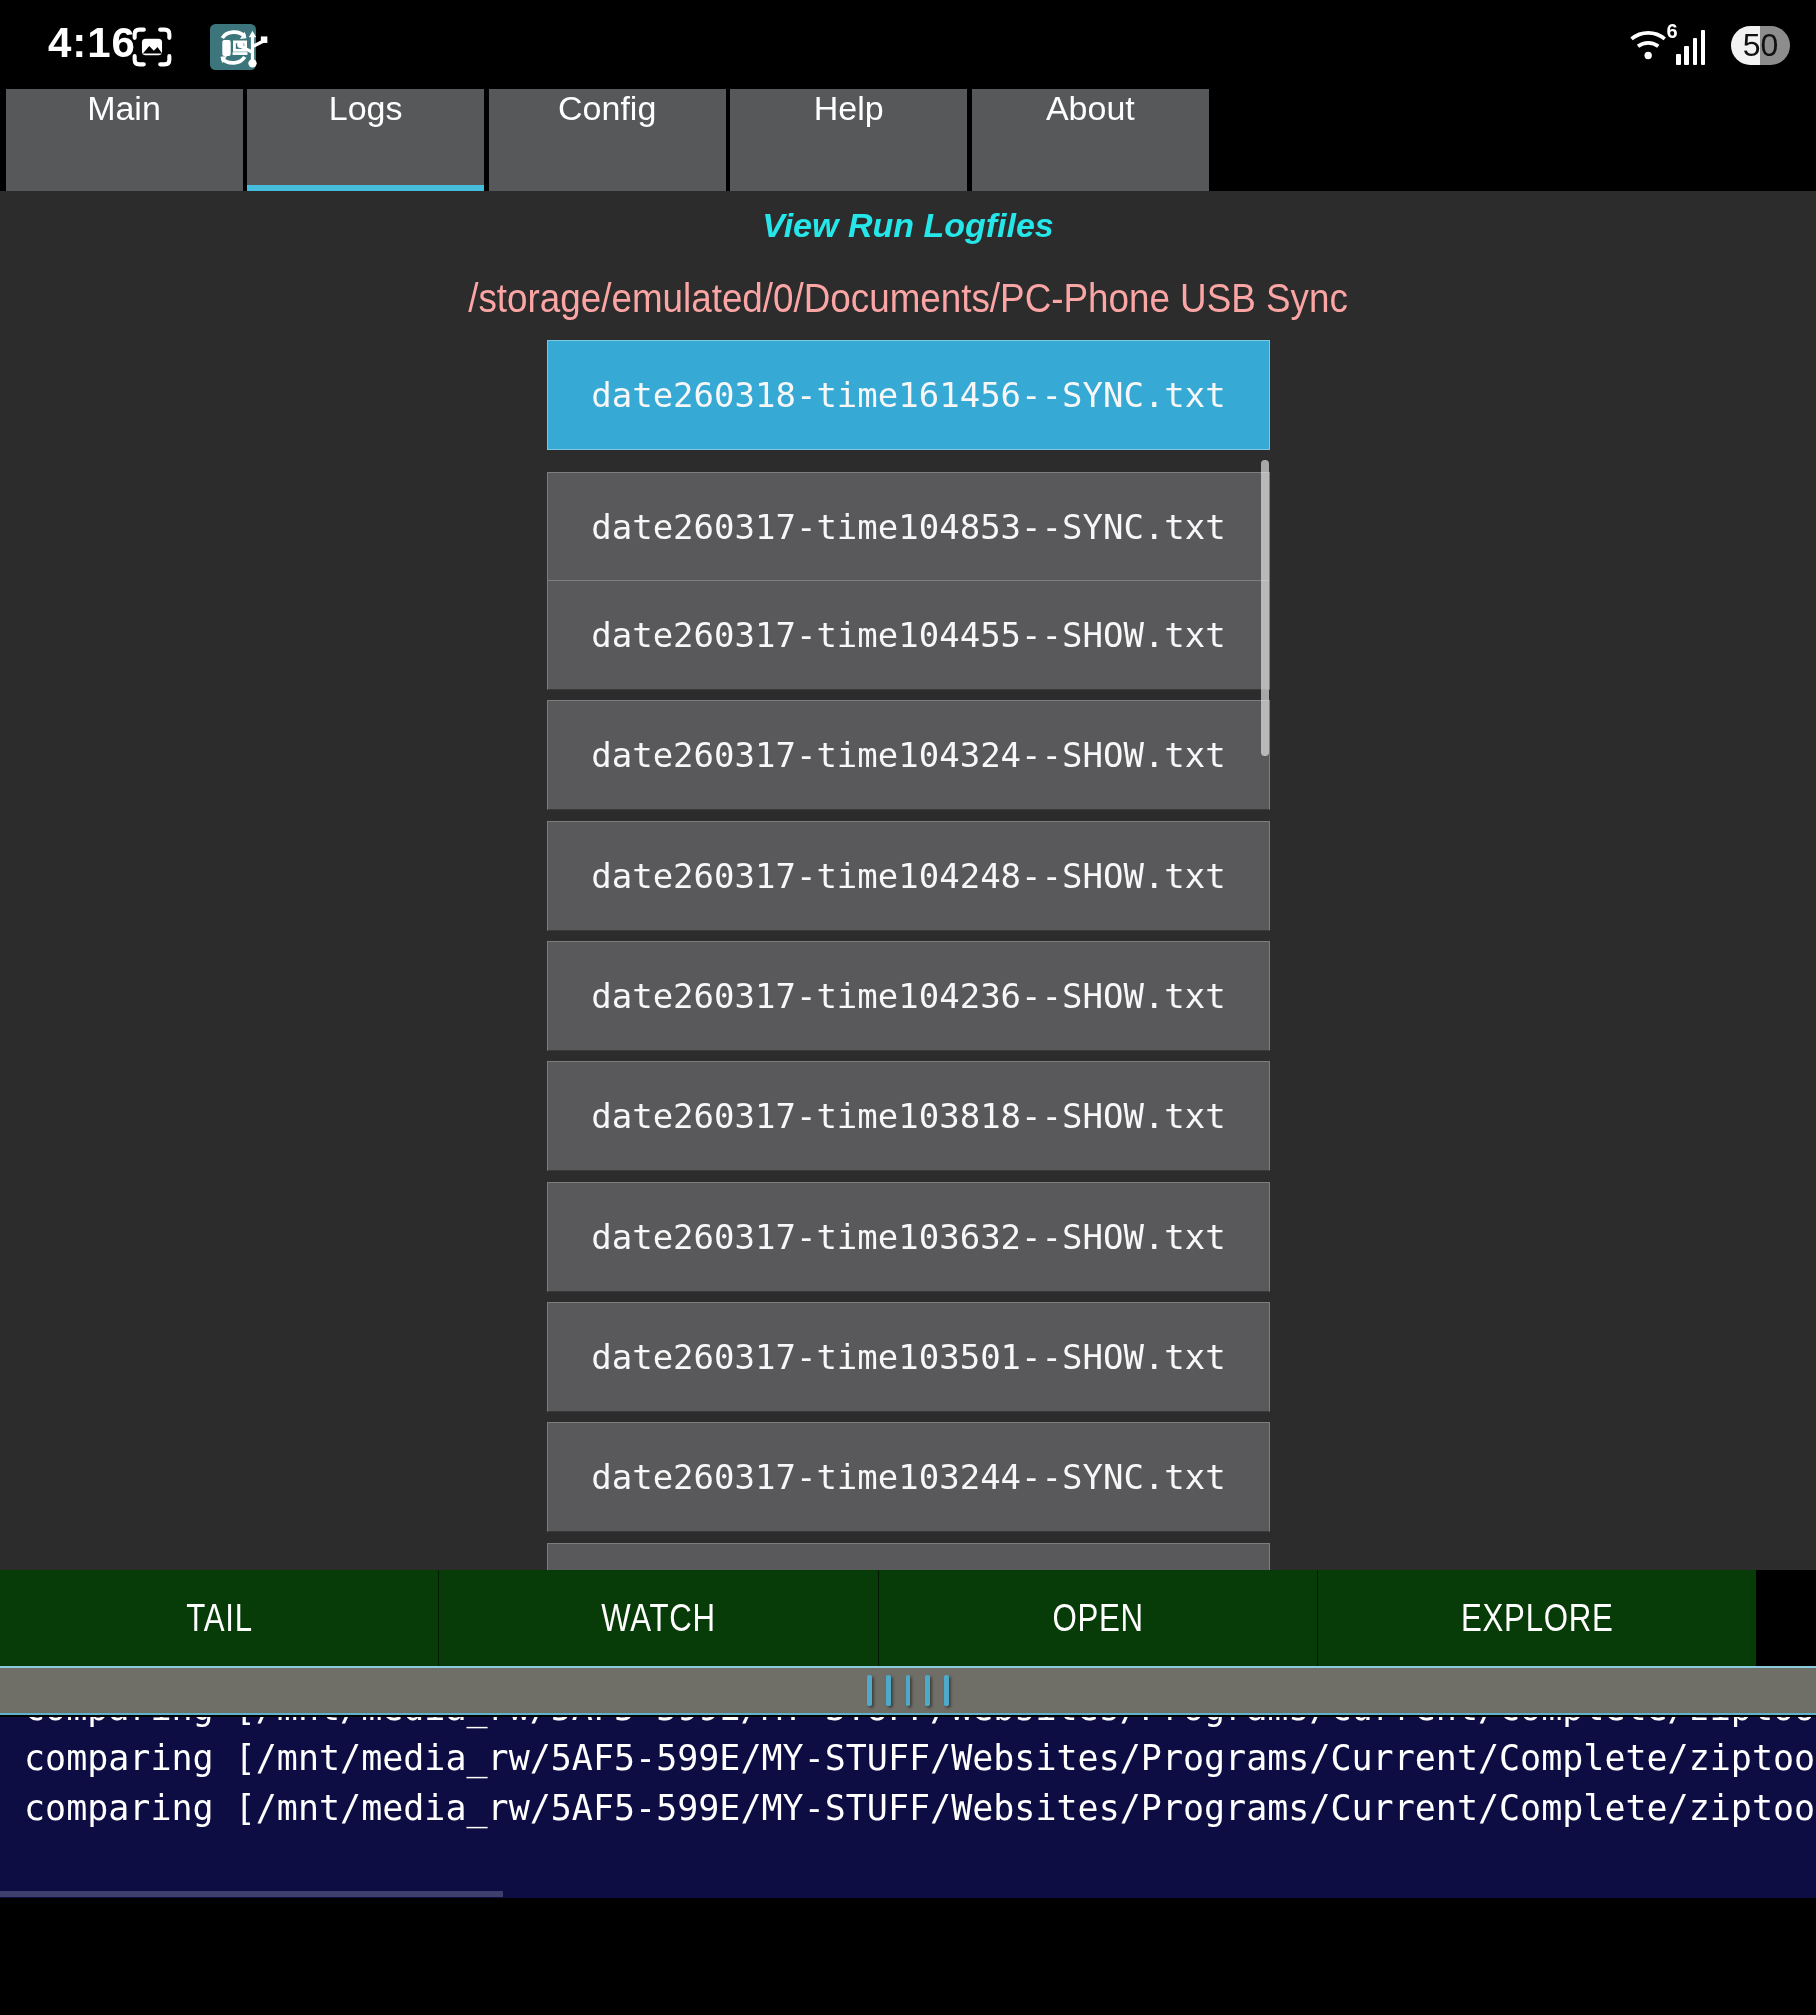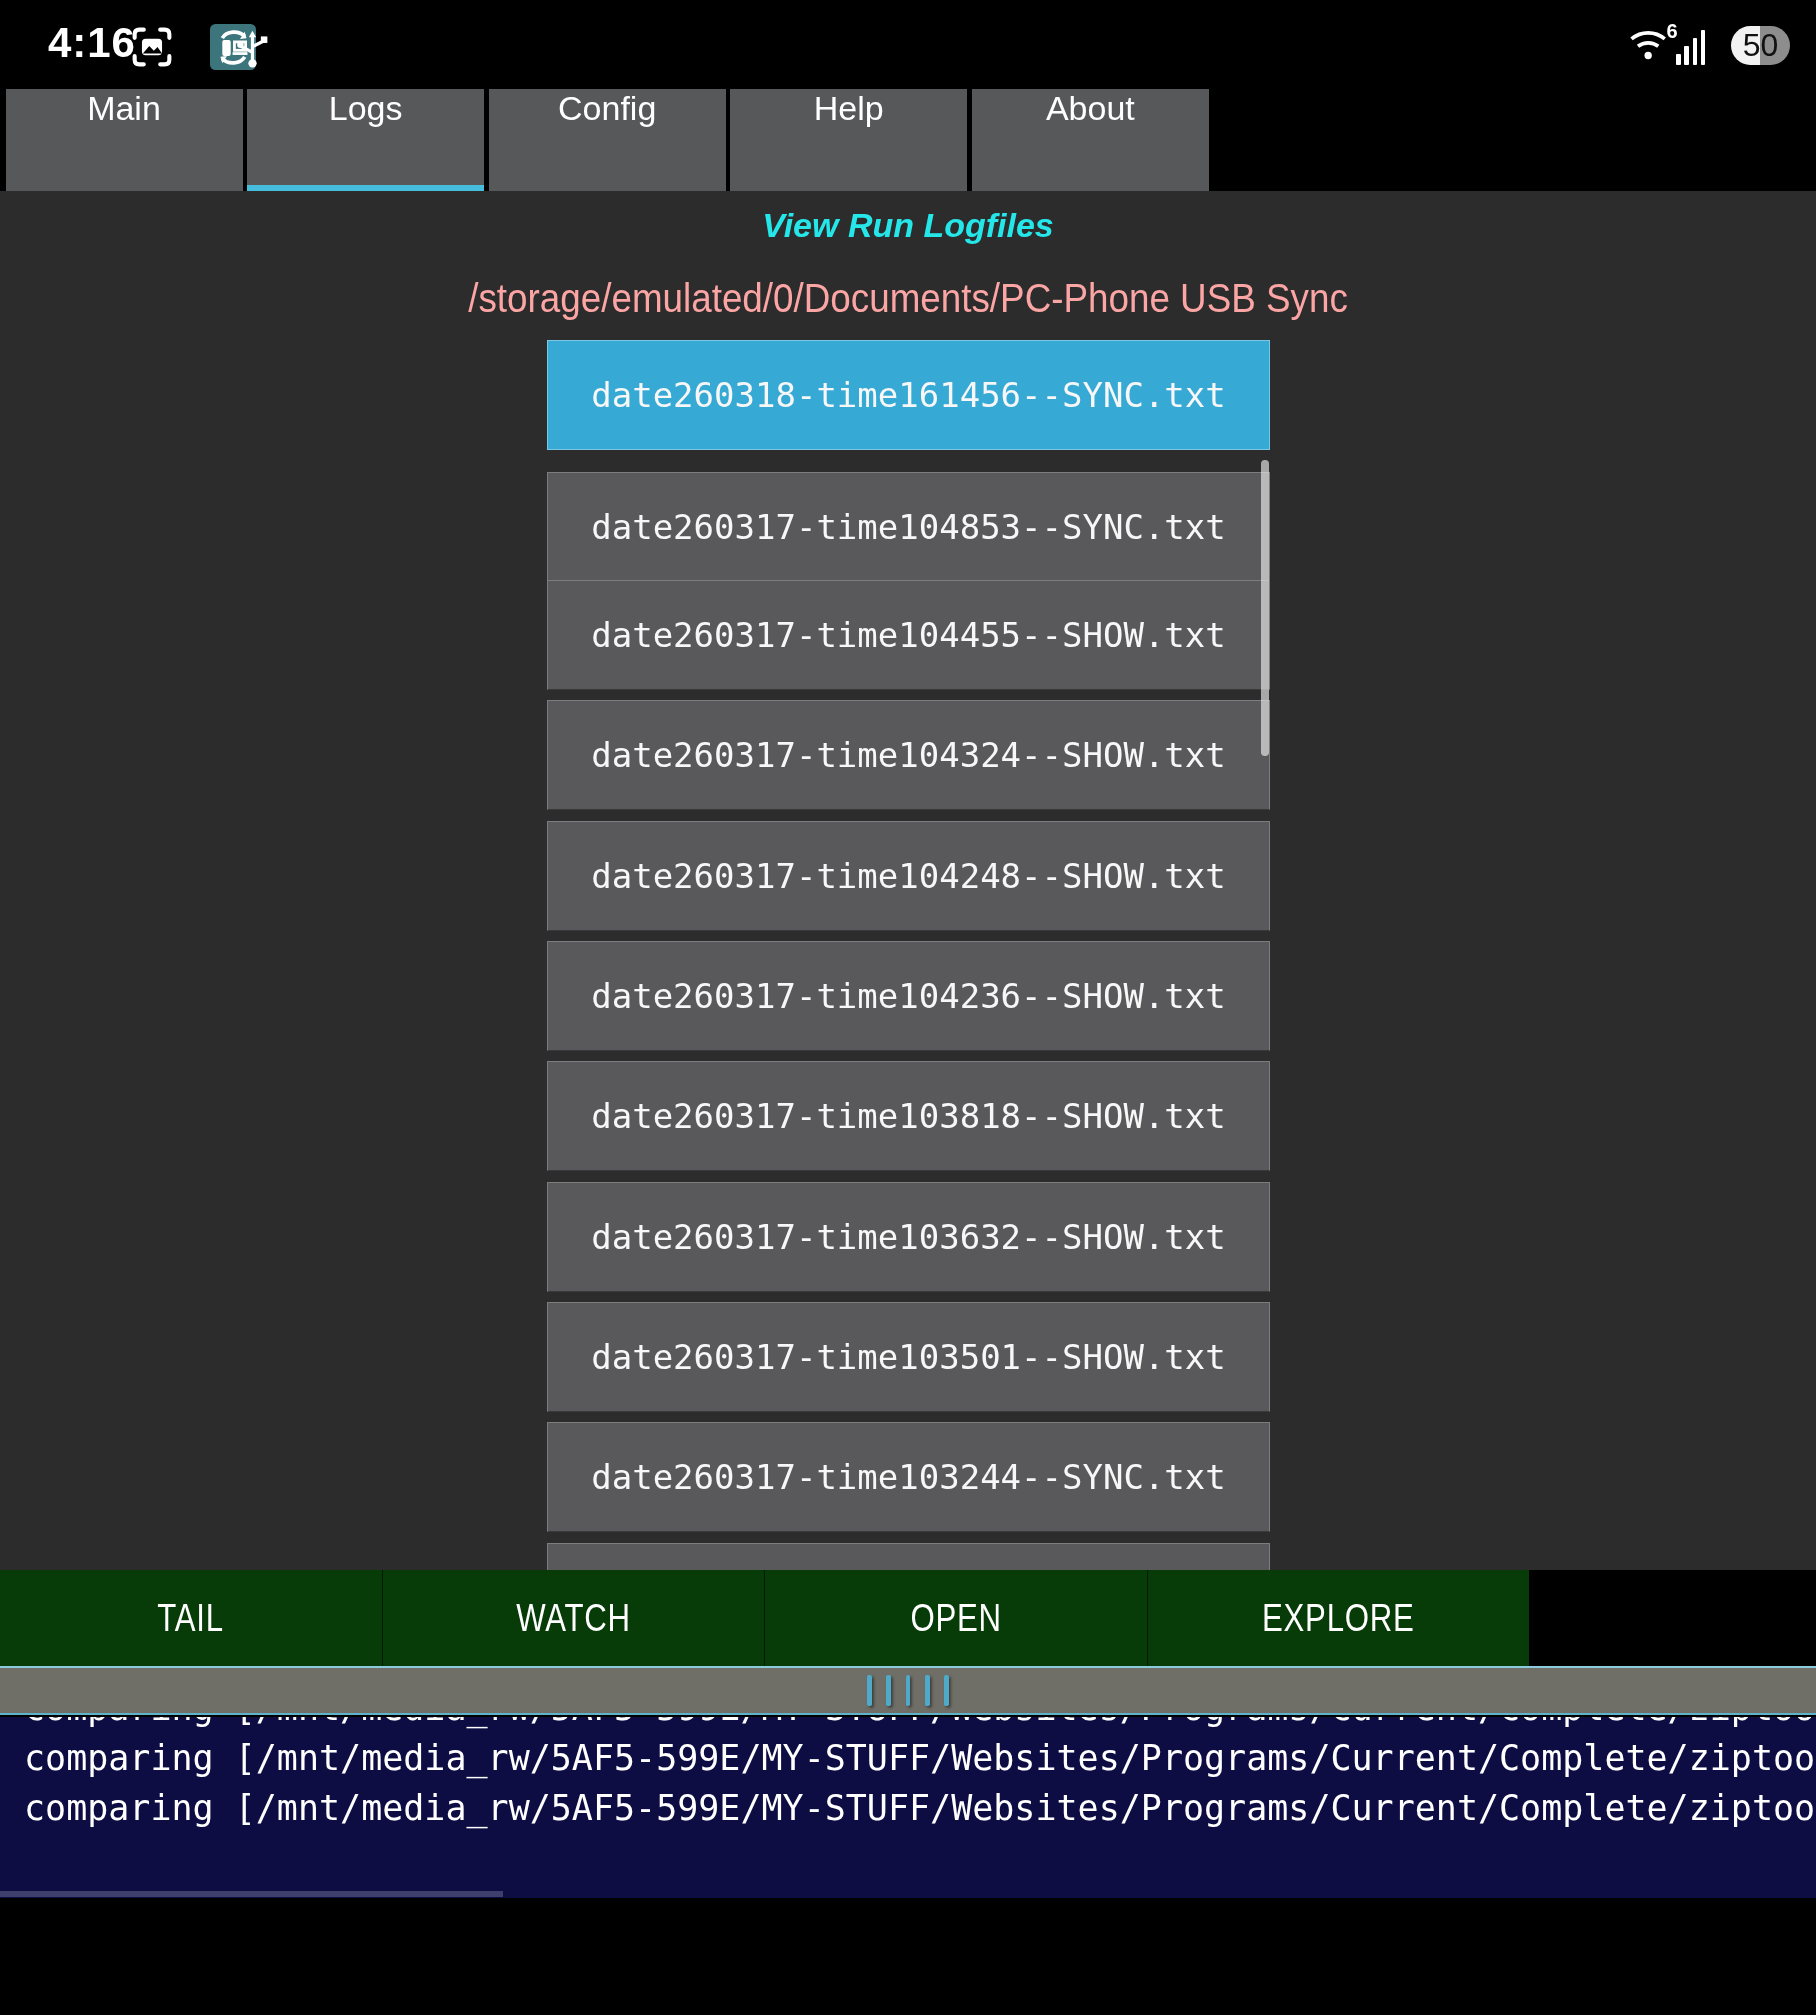--- a/index.html
+++ b/index.html
@@ -36,21 +36,21 @@
 
   .file-btn{position:absolute;left:547px;width:721px;height:108px;background:#59595b;
             border:0.9px solid rgba(255,255,255,0.22);border-bottom-color:rgba(0,0,0,0.35);
             display:flex;align-items:center;justify-content:center;
             font-family:"DejaVu Sans Mono",monospace;font-size:34px;color:#f7f7f7;white-space:nowrap;}
   .file-btn.selected{background:#36a9d4;border-color:rgba(255,255,255,0.35);}
   .list-scrollbar{position:absolute;left:1261px;top:269px;width:8.3px;height:296px;
                   background:rgba(235,235,235,0.65);border-radius:3.7px;}
 
   
-  .actions{position:absolute;left:0;top:1570px;width:1529px;height:96px;display:flex;background:#073b07;}
+  .actions{position:absolute;left:0;top:1570px;width:1756px;height:96px;display:flex;background:#073b07;}
   .action-btn{flex:1;display:flex;align-items:center;justify-content:center;
               border-right:1.8px solid rgba(0,0,0,0.55);}
   .action-btn:last-child{border-right:none;}
   .action-label{font-size:39px;color:#fff;letter-spacing:0.9px;display:inline-block;transform:scaleX(0.8);}
 
   
   .dragbar{position:absolute;left:0;top:1666px;width:1816px;height:45px;background:#6f6e67;
            border-top:2.8px solid #8ccadd;border-bottom:2.8px solid #5fb3cd;
            display:flex;align-items:center;justify-content:center;gap:14.8px;}
   .dragbar i{display:block;width:4.6px;height:31px;background:#4fa9c9;border-radius:1.8px;

